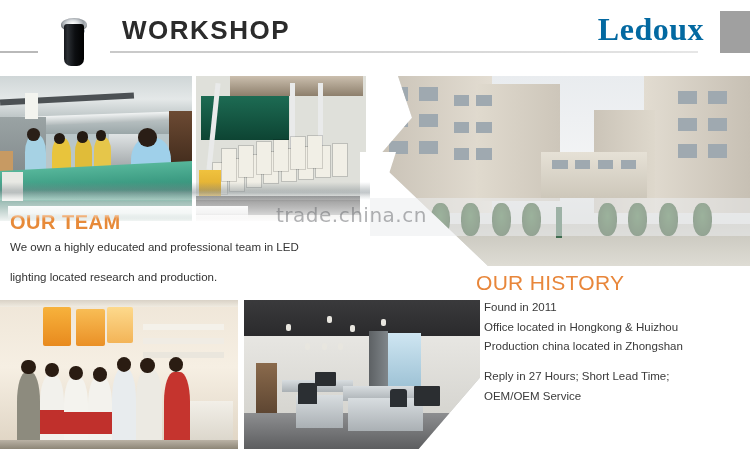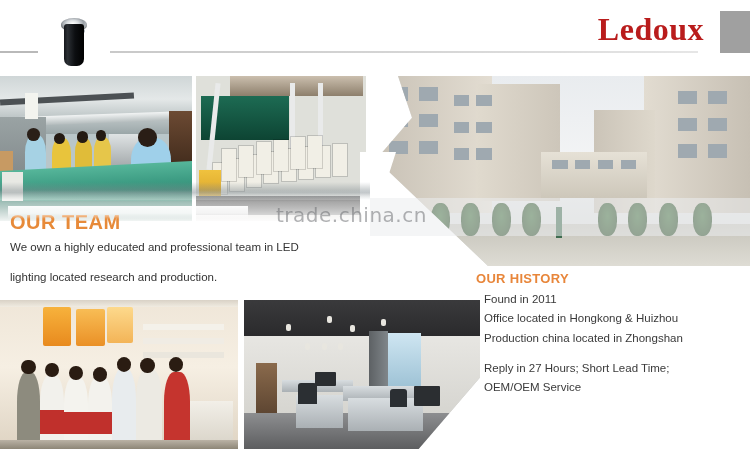--- a/index.html
+++ b/index.html
@@ -47,21 +47,21 @@
   .hdr-title {
     position:absolute; left:122px; top:17px;
     font-size:26px; font-weight:bold; letter-spacing:1.5px;
     color:#2b2b2b; line-height:1;
   }
 
   .brand {
     position:absolute; right:46px; top:13px;
     font-family:"Liberation Serif", serif;
     font-size:32px; font-weight:bold; letter-spacing:.5px;
-    color:#b91c1c; line-height:1;
+    color:#0369a1; line-height:1;
   }
   .brand-block {
     position:absolute; right:0px; top:11px; width:30px; height:42px;
     background:#a0a0a0;
   }
 
   
   .row1 { position:absolute; left:0; top:76px; width:750px; height:145px; }
 
   .photo { position:absolute; overflow:hidden; }
@@ -187,21 +187,21 @@
   
   .team-mask {
     position:absolute; left:8px; top:206px; width:240px; height:13px;
     background:linear-gradient(to bottom, rgba(255,255,255,.96) 0%, rgba(255,255,255,.78) 55%, rgba(255,255,255,0) 100%);
     pointer-events:none;
   }
 
   
   .right-col { position:absolute; left:476px; top:272px; width:274px; }
   .sec-head {
-    font-size:13px; font-weight:bold; letter-spacing:.3px;
+    font-size:21px; font-weight:normal; letter-spacing:.3px;
     color:#e8863a; line-height:1.05;
   }
   .sec-line {
     font-size:11.5px; color:#3a3a3a; line-height:1.1;
     margin-left:8px;
   }
   .gap-s { height:7px; }
   .gap-m { height:10px; }
 
   
@@ -262,20 +262,21 @@
     <div class="hdr-rule-left"></div>
     <div class="hdr-rule-right"></div>
 
     <div class="logo-lamp">
       <div class="lamp-top">
           <div class="lamp-inner"></div>
         </div>
       <div class="lamp-body"></div>
     </div>
 
+    <div class="hdr-title">WORKSHOP</div>
 
     <div class="brand">Ledoux</div>
     <div class="brand-block"></div>
   </div>
 
   <div class="row1">
 
     <div class="photo p1">
       <div class="ceiling"></div>
       <div class="beam2"></div>

